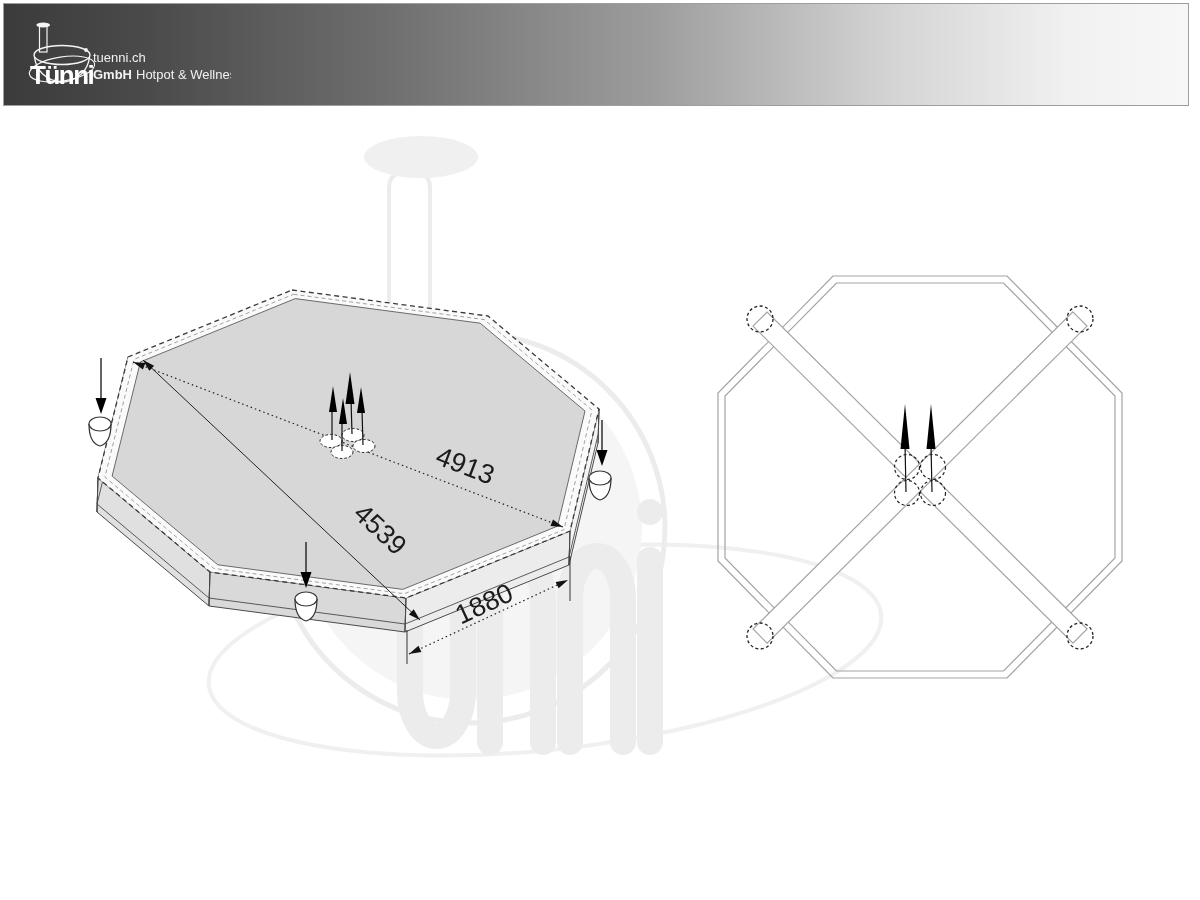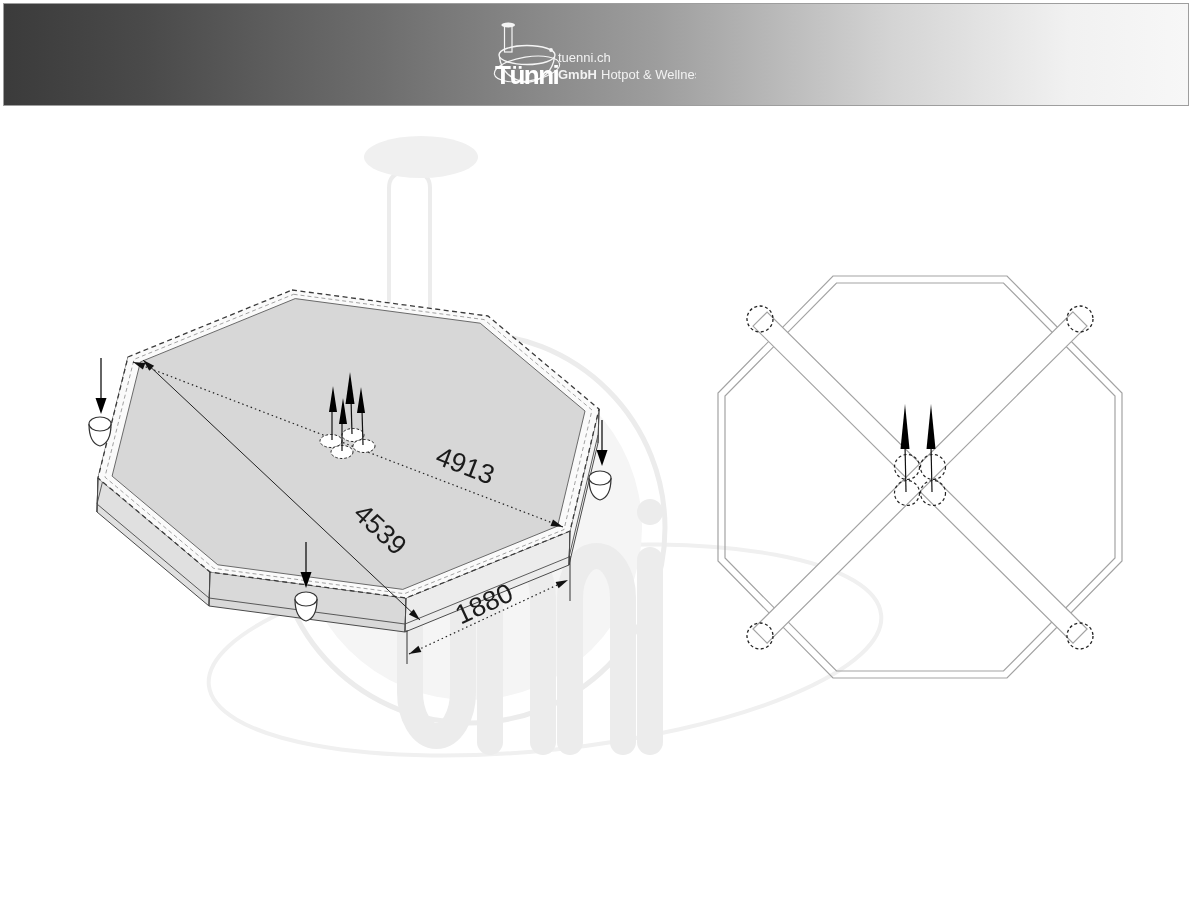--- a/index.html
+++ b/index.html
@@ -2,21 +2,21 @@
 <html><head>
 <meta charset="utf-8">
 <style>
   html,body{margin:0;padding:0;background:#fff;}
   .page{position:relative;width:1200px;height:900px;background:#ffffff;overflow:hidden;
         font-family:"Liberation Sans",sans-serif;}
   .hdr{position:absolute;left:3px;top:3px;width:1186px;height:103px;box-sizing:border-box;
        border:1px solid #9e9e9e;
        background:linear-gradient(90deg,#3b3b3b 0%,#4a4a4a 12%,#6e6e6e 32%,#9d9d9d 55%,
                   #d4d4d4 75%,#f1f1f1 90%,#f7f7f7 100%);
-       display:flex;align-items:center;justify-content:space-between;padding:0 28px 0 12px;flex-direction:column;}
+       display:flex;align-items:center;justify-content:space-between;padding:0 28px 0 12px;}
   .hdr-title{font-size:31px;font-weight:bold;color:#0d0d0d;letter-spacing:-0.5px;white-space:nowrap;}
   .logo-wrap{display:flex;align-items:center;height:100%;}
   .caption{position:absolute;left:632px;top:845px;transform:translateX(-50%);
            font-size:21px;font-weight:bold;color:#0d0d0d;letter-spacing:-0.4px;white-space:nowrap;}
   svg{display:block;}
   .dim-label{font-size:27px;fill:#1b1b1b;font-family:"Liberation Sans",sans-serif;}
 </style>
 </head>
 <body>
 

